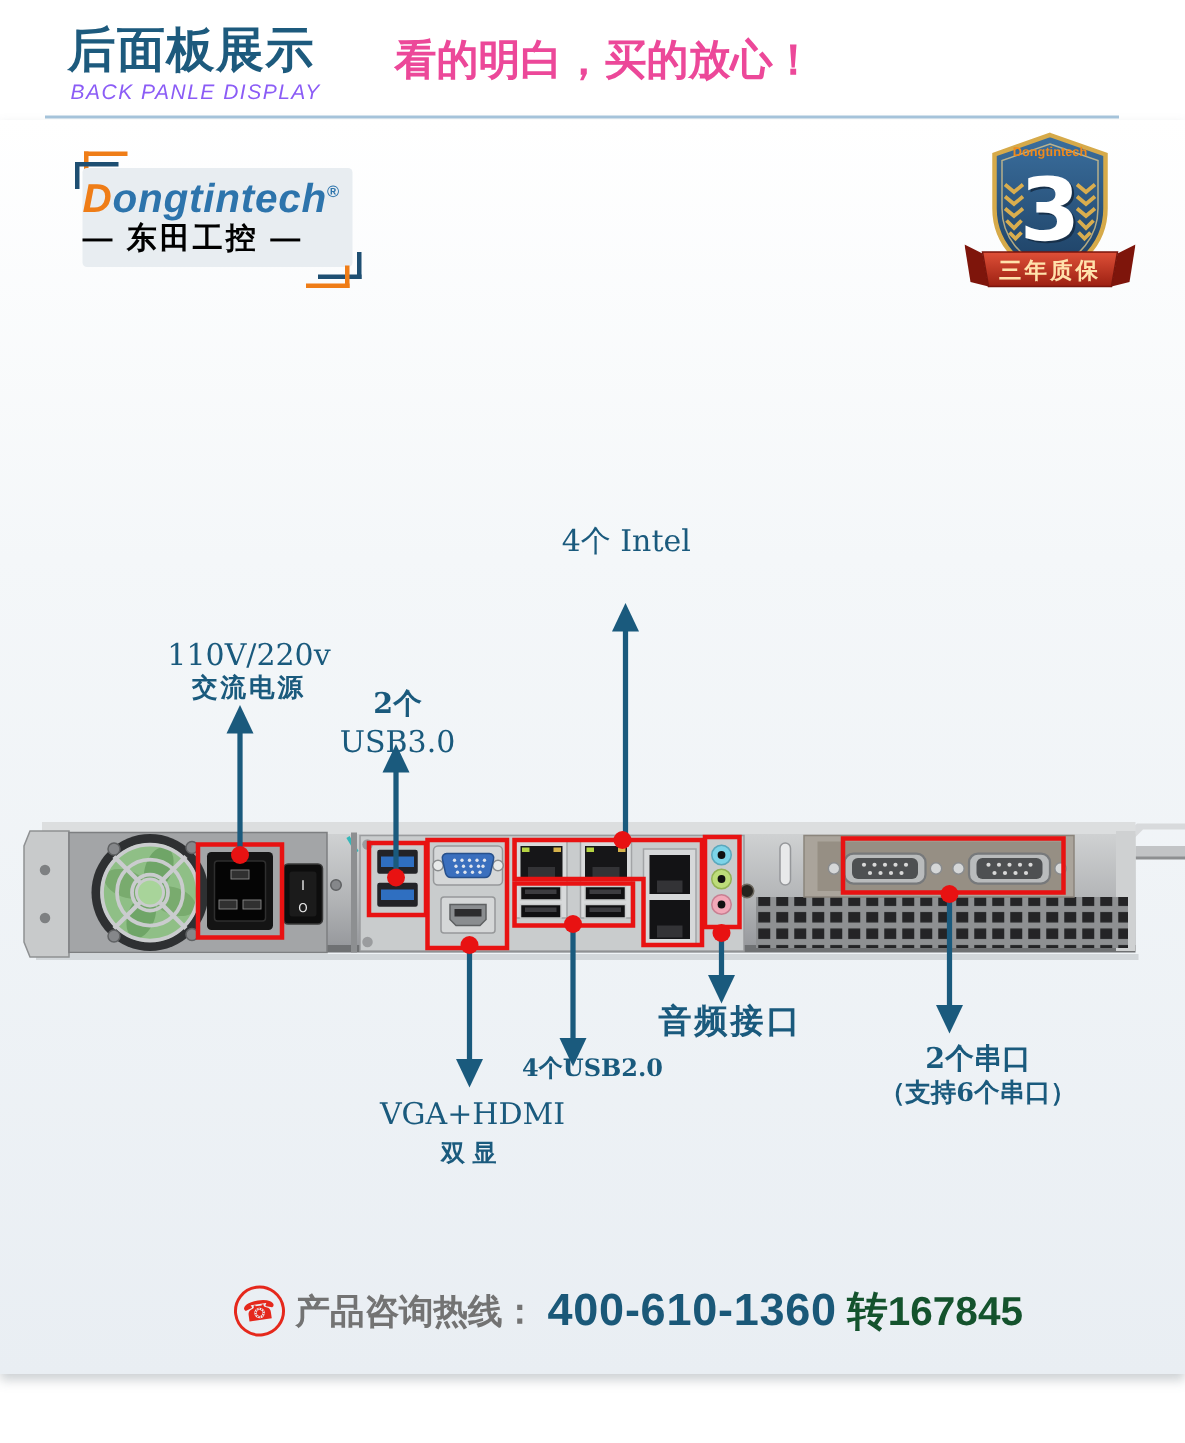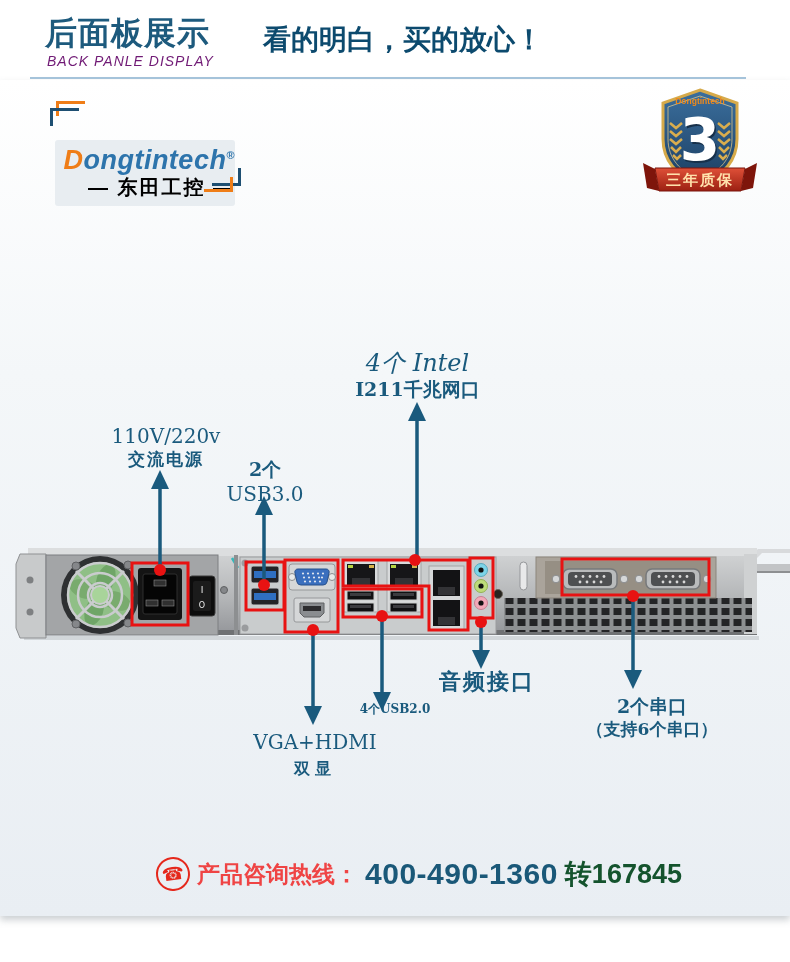--- a/index.html
+++ b/index.html
@@ -4,27 +4,27 @@
 <style>
   html,body{margin:0;padding:0;}
   body{width:790px;height:962px;background:#ffffff;font-family:"Liberation Sans","DejaVu Sans",sans-serif;overflow:hidden;}
   .page{position:relative;width:790px;height:786px;background:#ffffff;}
 
   
   .content-band{position:absolute;left:0;top:80px;width:790px;height:836px;
     background:linear-gradient(180deg,#ffffff 0%,#f4f7f9 35%,#e9eef3 100%);
     box-shadow:0 4px 7px rgba(110,120,130,.35);}
   .hdr-title{position:absolute;left:45px;top:12px;font-size:32px;font-weight:bold;color:#1d5a7d;letter-spacing:1px;}
-  .hdr-sub{position:absolute;left:47px;top:53px;font-size:14px;font-style:italic;color:#701a75;letter-spacing:1px;}
-  .hdr-tag{position:absolute;left:263px;top:21px;font-size:28px;font-weight:bold;color:#0c4a6e;}
+  .hdr-sub{position:absolute;left:47px;top:53px;font-size:14px;font-style:italic;color:#8b5cf6;letter-spacing:1px;}
+  .hdr-tag{position:absolute;left:263px;top:21px;font-size:28px;font-weight:bold;color:#ec4899;}
   .hdr-line{position:absolute;left:30px;top:77px;width:716px;height:2px;background:#a5c3da;}
 
   
   .logo-panel{position:absolute;left:55px;top:112px;width:180px;height:66px;background:#e8edf1;border-radius:3px;
-    display:flex;flex-direction:column;align-items:flex-end;justify-content:center;margin-top:28px;}
+    display:flex;flex-direction:column;align-items:flex-start;justify-content:center;}
   .logo-brand{font-size:27px;font-weight:bold;font-style:italic;color:#2d74ac;line-height:1;letter-spacing:0.5px;}
   .logo-brand .d{color:#ef7d17;}
   .logo-brand sup{font-size:11px;font-style:normal;}
   .logo-cn{font-size:20px;font-weight:bold;color:#000000;line-height:1.3;letter-spacing:2px;}
   .bracket{position:absolute;}
   .br-tl-o{left:56px;top:101px;width:26px;height:12px;border-top:3px solid #ef7d17;border-left:3px solid #ef7d17;}
   .br-tl-n{left:50px;top:108px;width:26px;height:15px;border-top:3px solid #1e4f72;border-left:3px solid #1e4f72;}
   .br-br-n{left:212px;top:168px;width:26px;height:15px;border-bottom:3px solid #1e4f72;border-right:3px solid #1e4f72;}
   .br-br-o{left:204px;top:177px;width:26px;height:12px;border-bottom:3px solid #ef7d17;border-right:3px solid #ef7d17;}
 
@@ -33,21 +33,21 @@
   .serif{font-family:"DejaVu Serif","Liberation Serif",serif;}
   .serif6{font-family:"DejaVu Serif","Liberation Serif",serif;font-weight:600;}
   .cjkb{font-family:"DejaVu Sans","Liberation Sans",sans-serif;font-weight:bold;text-align:center;}
   .lbl span{display:block;}
 
   
   .hotline{position:absolute;left:0;top:856px;width:790px;display:flex;align-items:center;justify-content:center;
     padding-left:48px;box-sizing:border-box;gap:7px;}
   .phone-ico{width:30px;height:30px;border:2px solid #e5281c;border-radius:50%;color:#e5281c;
     display:flex;align-items:center;justify-content:center;font-size:18px;line-height:1;transform:rotate(-8deg);}
-  .hl-label{font-size:23px;font-weight:bold;color:#ef4444;}
+  .hl-label{font-size:23px;font-weight:bold;color:#737373;}
   .hl-phone{font-size:30px;font-weight:bold;color:#1a5878;letter-spacing:0.5px;}
   .hl-ext{font-size:27px;font-weight:bold;color:#14532d;}
 
   svg{display:block;}
   .abs{position:absolute;}
 </style>
 </head>
 <body>
 
 <div class="page">
@@ -339,34 +339,33 @@
 
   <div class="lbl" style="left:86px;top:424px;width:160px;">
     <span class="serif" style="font-size:20px;">110V/220v</span>
     <span class="cjkb" style="font-size:17px;letter-spacing:2px;">交流电源</span>
   </div>
   <div class="lbl" style="left:205px;top:438px;width:120px;margin-top:20px;">
     <span class="serif6" style="font-size:19px;">2个</span>
     <span class="serif" style="font-size:20px;">USB3.0</span>
   </div>
   <div class="lbl" style="left:330px;top:348px;width:175px;">
-    <span class="serif" style="font-size:24px;font-style:italic;">4个 Intel</span>
-    <span class="serif6" style="font-size:19px;">I211千兆网口</span>
+    <span class="serif" style="font-size:20px;">4个 Intel</span>
   </div>
   <div class="lbl cjkb" style="left:432px;top:668px;width:110px;font-size:22px;letter-spacing:2px;">音频接口</div>
-  <div class="lbl serif6" style="left:330px;top:702px;width:130px;font-size:12px;">4个USB2.0</div>
+  <div class="lbl serif6" style="left:330px;top:702px;width:130px;font-size:16px;">4个USB2.0</div>
   <div class="lbl" style="left:250px;top:730px;width:130px;">
     <span class="serif" style="font-size:20px;">VGA+HDMI</span>
     <span class="cjkb" style="font-size:16px;letter-spacing:5px;margin-top:4px;">双显</span>
   </div>
   <div class="lbl" style="left:568px;top:695px;width:168px;">
     <span class="serif6" style="font-size:19px;">2个串口</span>
     <span class="serif6" style="font-size:17px;">（支持6个串口）</span>
   </div>
 
   <div class="hotline">
     <span class="phone-ico">☎</span>
     <span class="hl-label">产品咨询热线：</span>
-    <span class="hl-phone">400-490-1360</span>
+    <span class="hl-phone">400-610-1360</span>
     <span class="hl-ext">转167845</span>
   </div>
 
 </div>
 
 </body></html>

